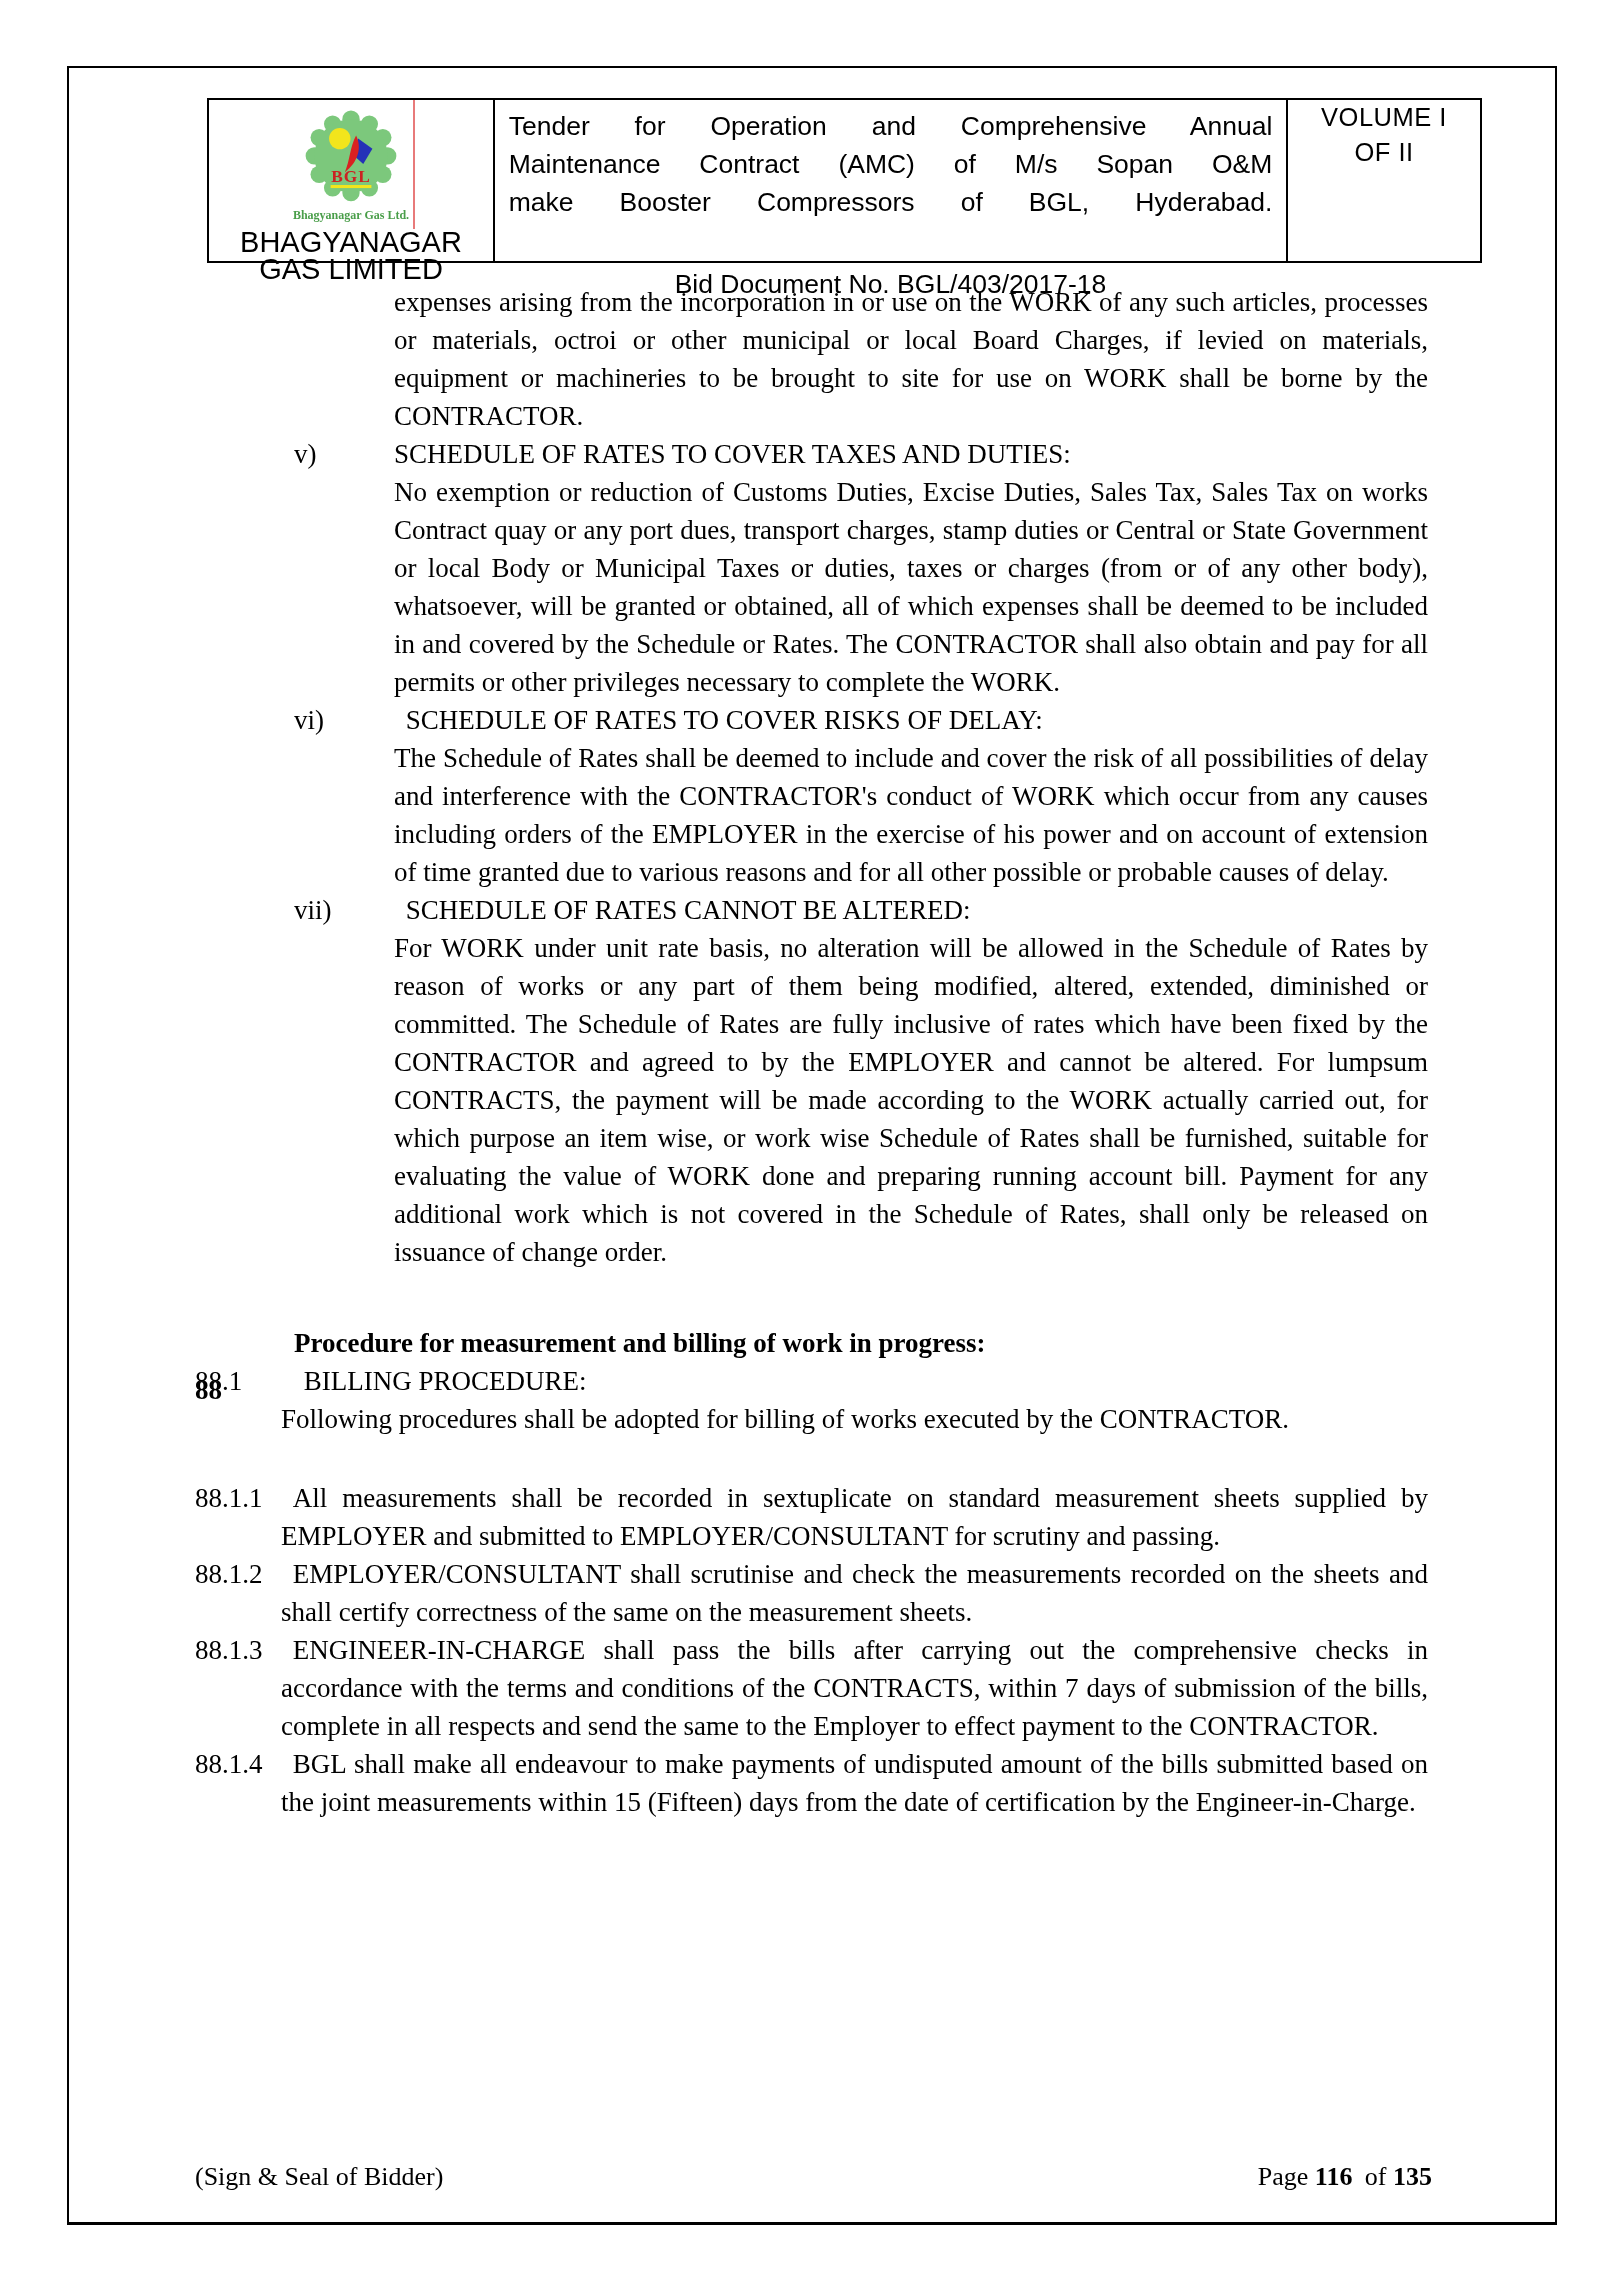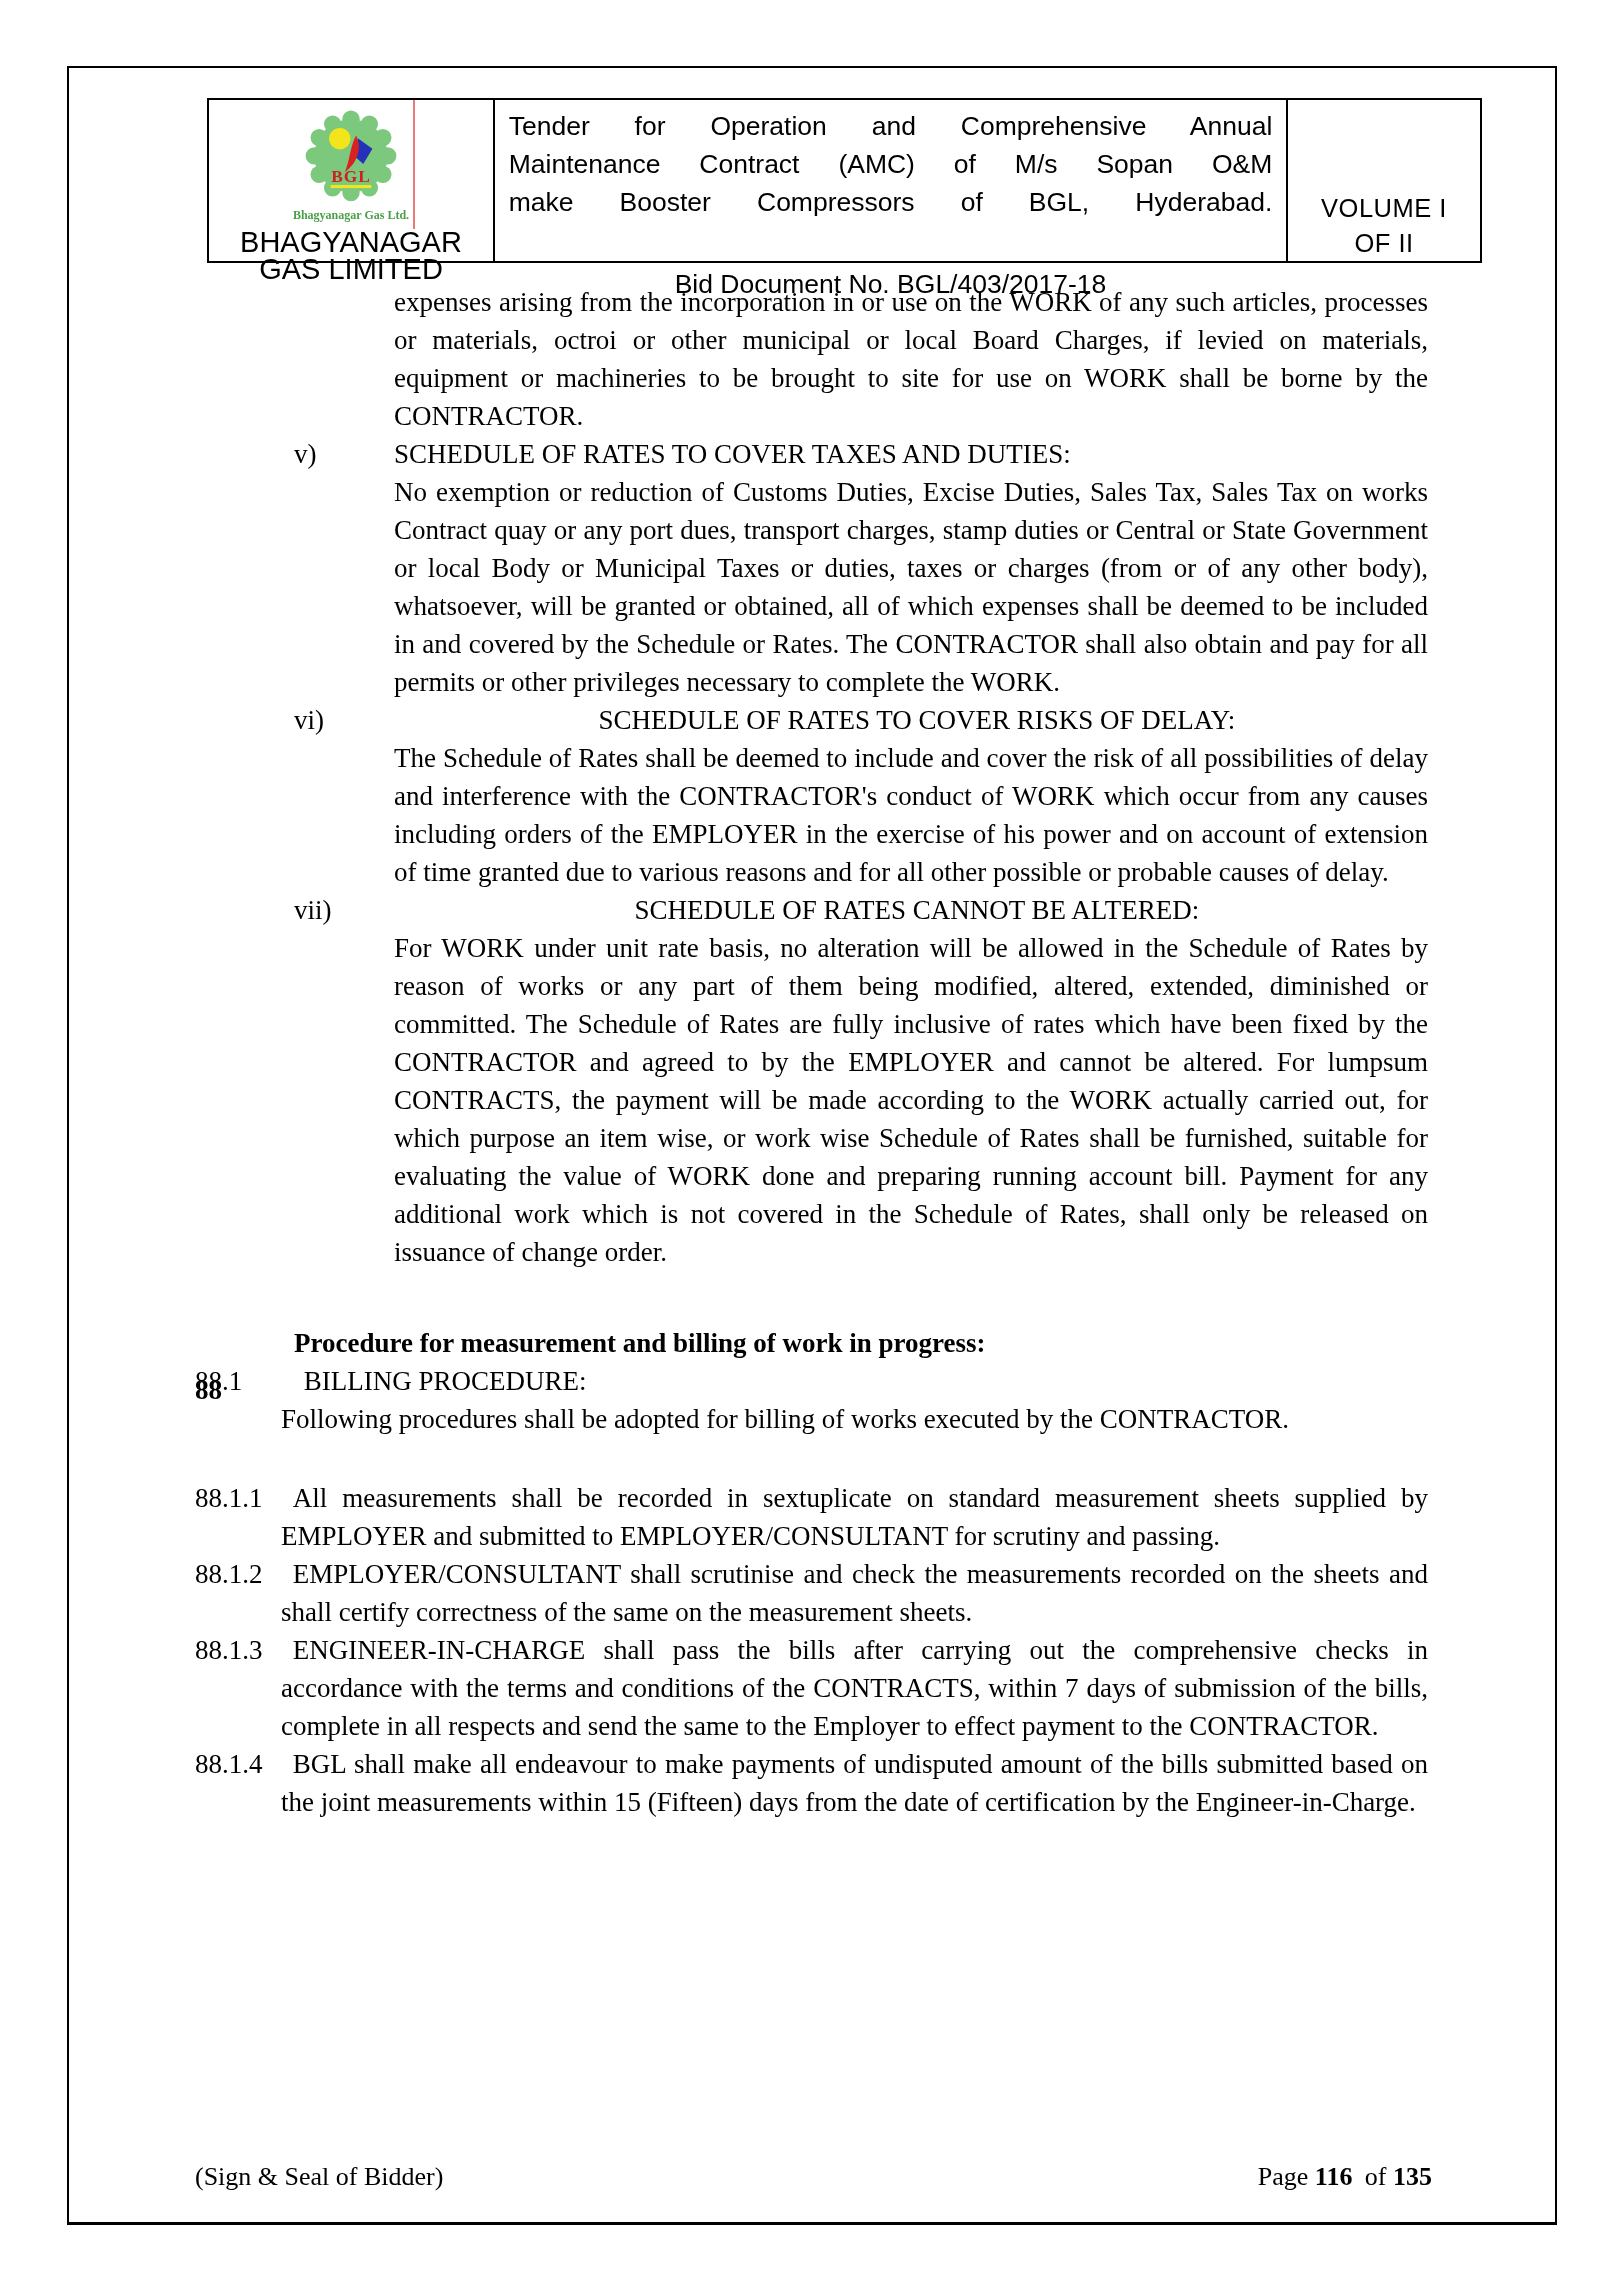--- a/index.html
+++ b/index.html
@@ -12,21 +12,21 @@
     border:2px solid #000;border-bottom-width:3.9px;box-sizing:border-box;background:#fff;
   }
   
   .header-table{
     position:absolute;left:138px;top:30px;width:1275px;height:165px;
     border:2px solid #000;box-sizing:border-box;display:flex;background:#fff;
   }
   .logo-cell{width:286px;border-right:2px solid #000;position:relative;box-sizing:border-box;}
   .title-cell{flex:1;border-right:2px solid #000;box-sizing:border-box;padding:6.9px 13.7px 0 13.7px;
     font-family:"Liberation Sans", sans-serif;font-size:26.5px;line-height:38px;}
-  .volume-cell{width:192px;display:flex;flex-direction:column;justify-content:flex-end;align-items:center;
+  .volume-cell{width:192px;display:flex;flex-direction:column;justify-content:flex-start;align-items:center;
     font-family:"Liberation Sans", sans-serif;font-size:25.5px;line-height:35px;letter-spacing:0.5px;}
   .t-just{text-align:justify;text-align-last:justify;}
   .t-center{text-align:center;margin-top:44px;}
   .logo-wrap{position:absolute;left:50%;top:7.8px;transform:translateX(-50%);width:102px;height:102px;}
   .logo-svg{width:102px;height:102px;display:block;}
   .scallop{fill:var(--logo-green,#7cc87c);}
   .sun{fill:var(--logo-sun-yellow,#f2e51c);}
   .flame-red{fill:var(--logo-flame-red,#d92121);}
   .flame-blue{fill:var(--logo-flame-blue,#2431b8);}
   .bgl-text{fill:var(--logo-bgl-red,#cc2222);font-family:"Liberation Serif",serif;font-weight:bold;letter-spacing:1px;}
@@ -35,21 +35,21 @@
   .logo-caption{position:absolute;top:108px;left:0;width:100%;text-align:center;
     color:var(--logo-caption-green,#4a9e4a);font-size:12px;font-weight:bold;}
   .org-name{position:absolute;top:129px;left:0;width:100%;text-align:center;
     font-family:"Liberation Sans", sans-serif;font-size:29px;line-height:26.5px;}
   
   .body-text{position:absolute;left:126px;top:215px;width:1233px;font-size:27px;line-height:38px;}
   .para{margin:0 0 0 199px;width:1034px;text-align:justify;text-justify:inter-word;}
   .item{position:relative;margin-left:199px;width:1034px;}
   .item .marker{position:absolute;left:-100px;top:0;}
   .item .heading{display:block;}
-  .heading.indent{text-indent:11.8px;text-align:center;}
+  .heading.indent{text-indent:11.8px;}
   .item .para2{text-align:justify;text-justify:inter-word;}
   .secrow{position:relative;padding-left:99px;margin-top:53px;font-weight:bold;}
   .secrow .num{position:absolute;left:0;top:0;margin-top:47px;}
   .subrow{position:relative;padding-left:99px;}
   .subrow .num{position:absolute;left:0;top:0;}
   .subrow .subhead{text-indent:9.8px;display:block;}
   .subpara{margin-left:86px;width:1147px;text-align:justify;text-justify:inter-word;}
   .clauses{margin-top:41px;}
   .clause{position:relative;padding-left:86px;text-align:justify;text-justify:inter-word;text-indent:11.8px;}
   .clause .num{position:absolute;left:0;top:0;text-indent:0;}

